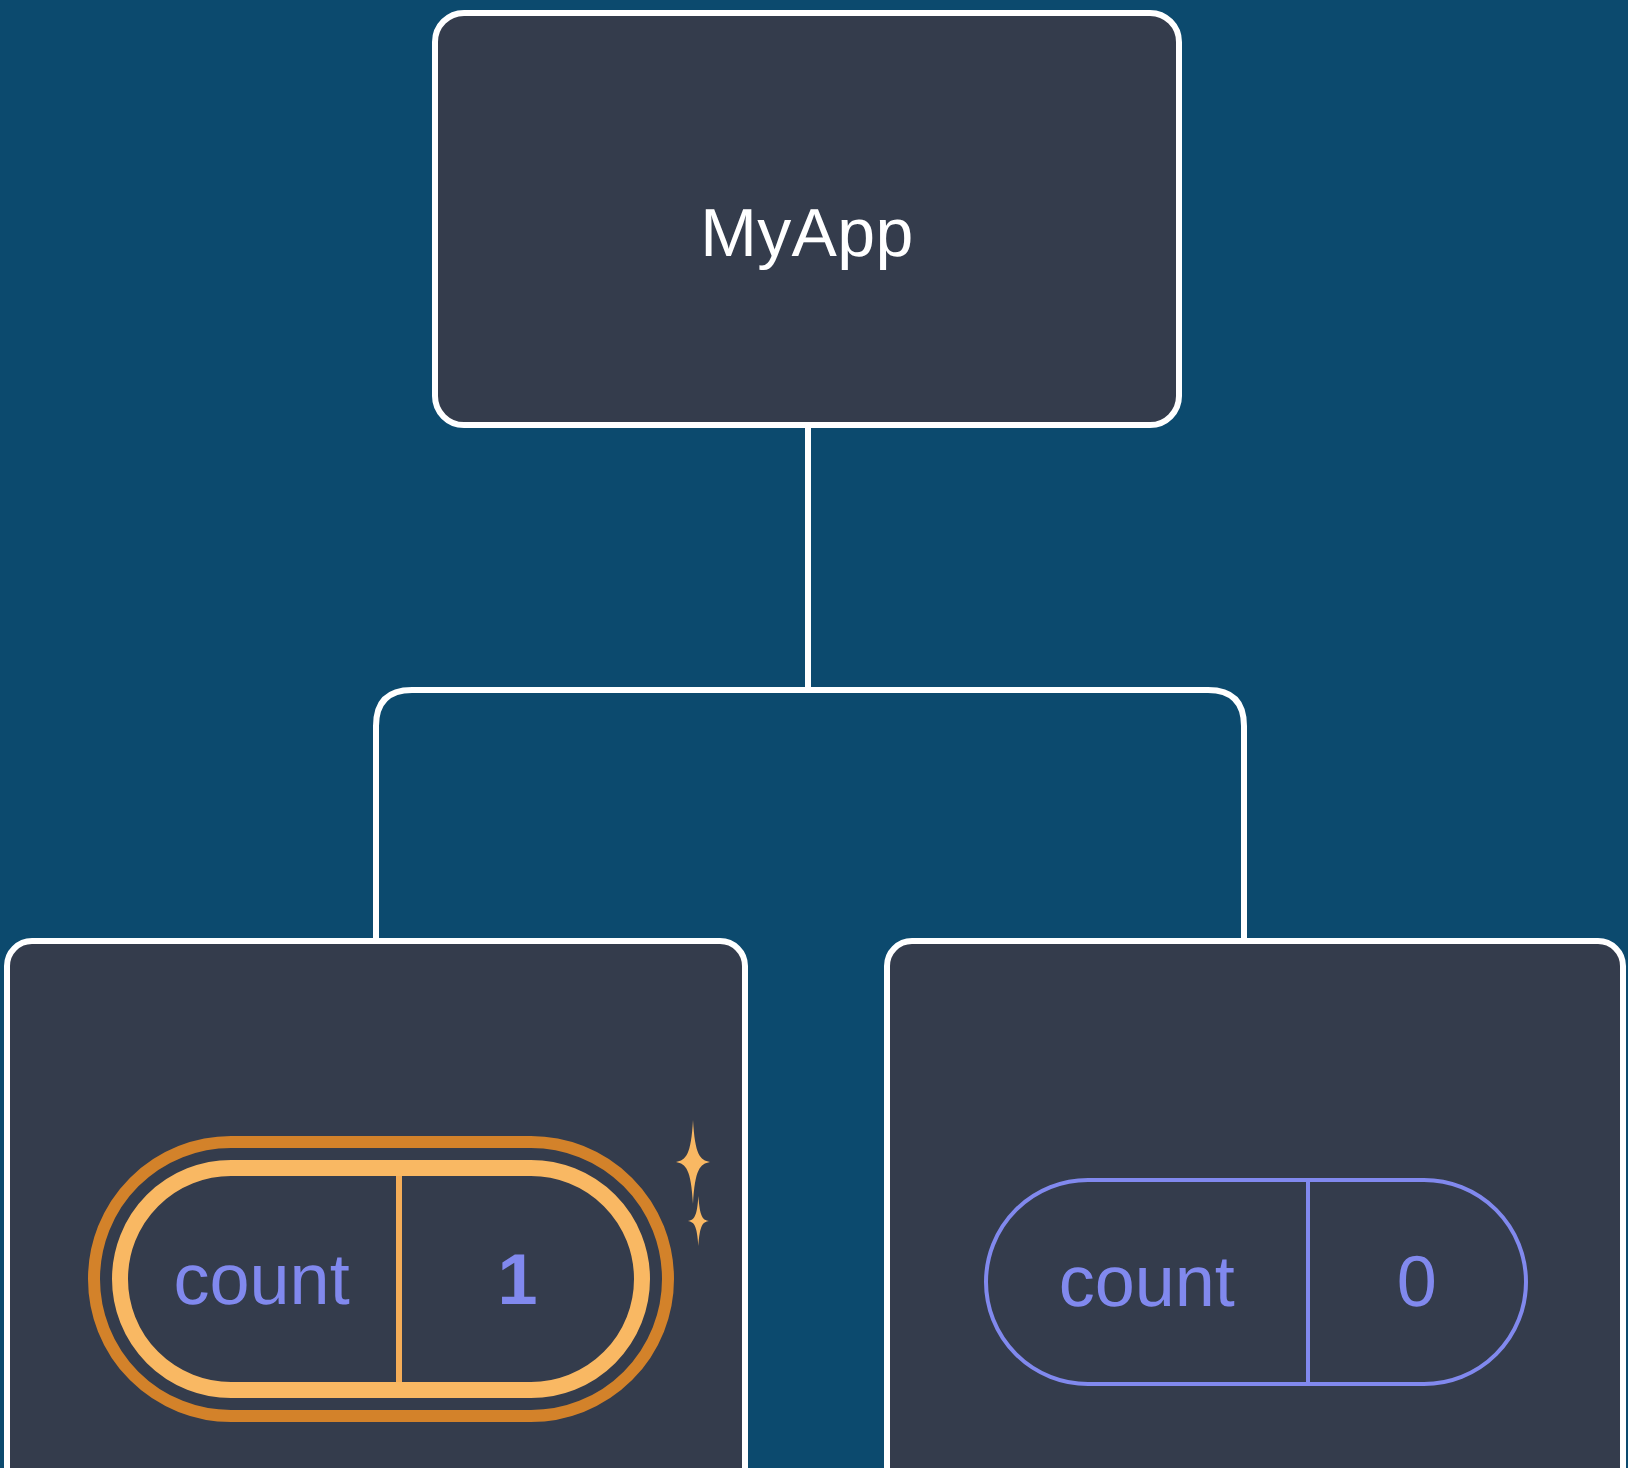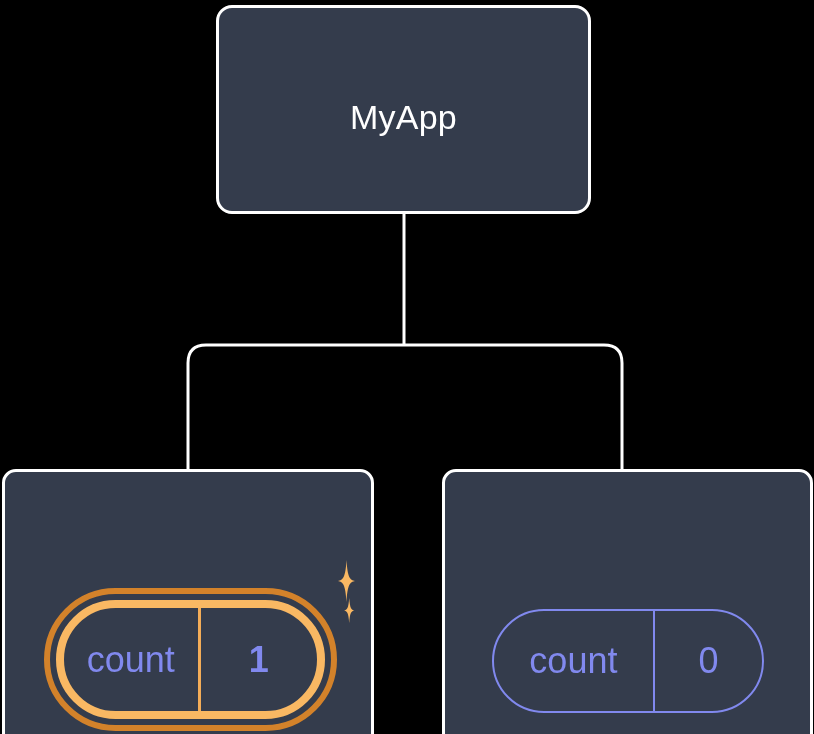--- a/index.html
+++ b/index.html
@@ -10,21 +10,21 @@
   body {
     width: 814px;
     height: 734px;
     overflow: hidden;
     font-family: "Liberation Sans", "DejaVu Sans", sans-serif;
   }
   #stage {
     position: relative;
     width: 814px;
     height: 734px;
-    background: #000000;
+    background: #0c4a6e;
   }
 
   
   #connectors {
     position: absolute;
     left: 0;
     top: 0;
     width: 814px;
     height: 734px;
     z-index: 1;
@@ -77,21 +77,20 @@
     height: 280px;
   }
 
   
   .pill {
     position: absolute;
     z-index: 3;
     display: flex;
     align-items: center;
     box-sizing: border-box;
-    margin-top: 20px;
   }
   .pill-label,
   .pill-value {
     display: flex;
     align-items: center;
     justify-content: center;
     height: 100%;
     box-sizing: border-box;
     white-space: nowrap;
   }

